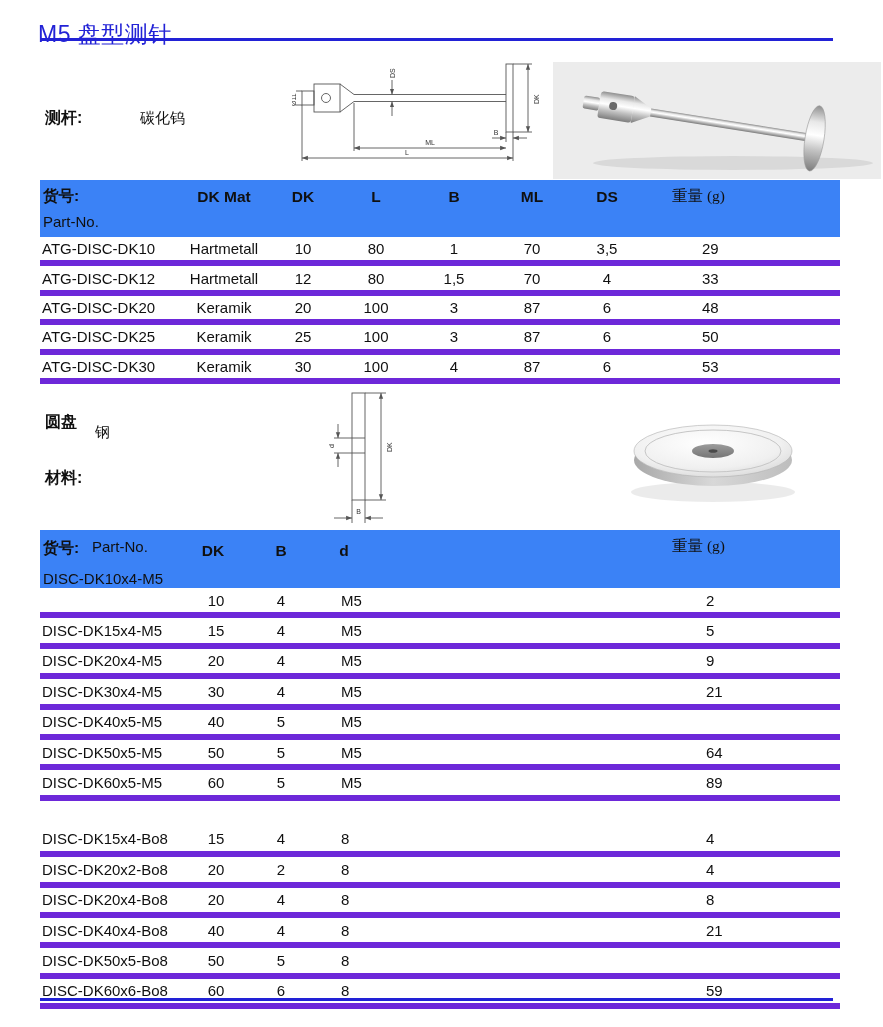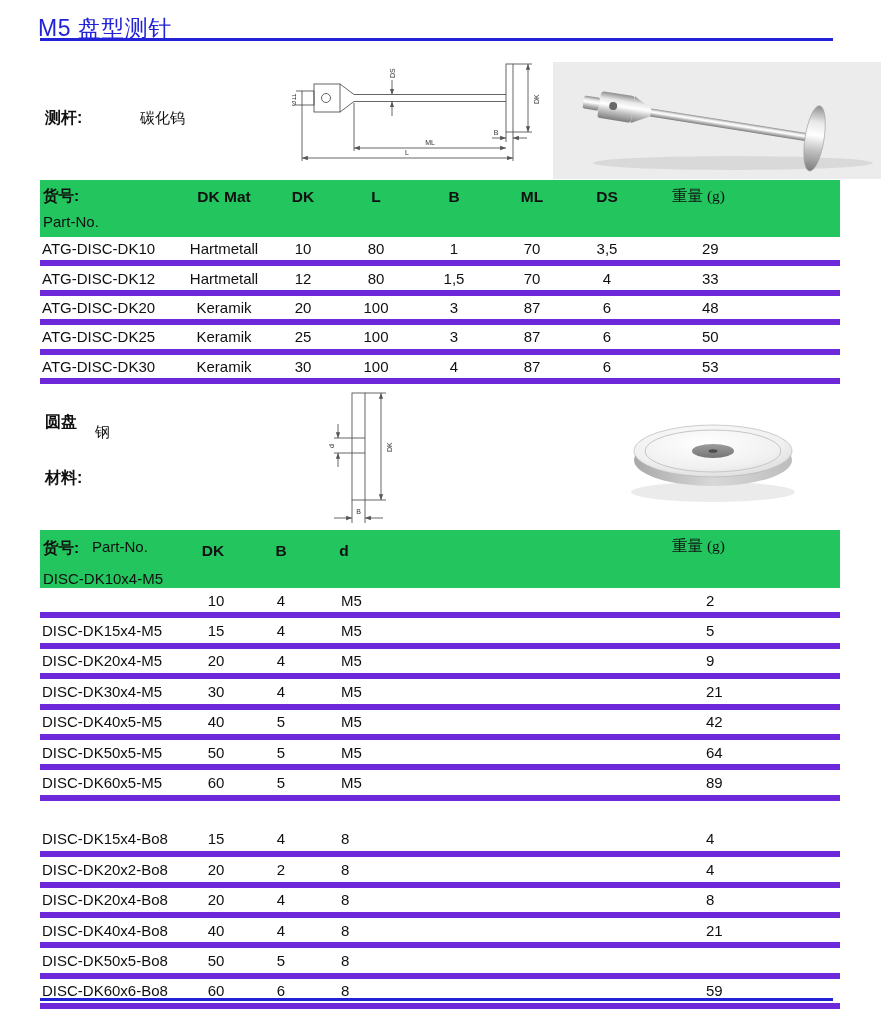--- a/index.html
+++ b/index.html
@@ -1,20 +1,20 @@
 <!DOCTYPE html>
 <html><head>
 <meta charset="utf-8">
 <style>
   html,body{margin:0;padding:0;background:#ffffff;}
   .page{position:relative;width:883px;height:1027px;background:#fff;overflow:hidden;
         font-family:"Liberation Sans",sans-serif;color:#101010;}
 
   
-  .title{position:absolute;left:38px;top:13px;margin:0;font-size:23px;font-weight:400;color:#2222d6;letter-spacing:.5px;}
+  .title{position:absolute;left:38px;top:19px;margin:0;font-size:23px;font-weight:400;color:#2222d6;letter-spacing:.5px;}
   .title-rule{position:absolute;left:40px;top:38px;width:793px;height:2.5px;background:#2222d6;}
 
   
   .lbl{position:absolute;font-size:16px;}
   .stylus-label{left:45px;top:108px;font-weight:bold;}
   .stylus-material{left:140px;top:109px;font-size:15px;}
   .disc-label1{left:45px;top:412px;font-weight:bold;}
   .disc-label2{left:45px;top:420px;font-weight:bold;margin-top:48px;}
   .disc-material{left:95px;top:423px;font-size:15px;}
 
@@ -23,21 +23,21 @@
   .drawing2{position:absolute;left:320px;top:383px;}
   .photo1{position:absolute;left:553px;top:62px;width:328px;height:117px;background:#ececec;}
   .photo2{position:absolute;left:608px;top:396px;width:215px;height:118px;}
   .tline{stroke:#555;stroke-width:0.9;fill:none;}
   .tlabel{font-size:7px;fill:#333;font-family:"Liberation Sans",sans-serif;}
 
   
   .table{position:absolute;left:40px;width:800px;font-size:15px;}
   .t1{top:180px;}
   .t2{top:530px;}
-  .thead{position:relative;background:#22c55e;}
+  .thead{position:relative;background:#3b82f6;}
   .t1 .thead{height:57px;}
   .t2 .thead{height:58px;}
   .hc{position:absolute;transform:translateX(-50%);font-weight:bold;font-size:15.5px;white-space:nowrap;}
   .h-part-cn{position:absolute;left:3px;top:6px;font-weight:bold;font-size:15.5px;}
   .h-part-en{position:absolute;left:3px;top:33px;font-size:15px;}
   .t2 .h-part-en{left:52px;top:8px;}
   .t2 .h-part-cn{top:8px;}
   .h-weight{position:absolute;left:632px;top:6px;font-family:"Liberation Serif",serif;font-size:15.5px;}
   .h-first-part{position:absolute;left:3px;bottom:1px;font-size:15px;}
 
@@ -313,21 +313,20 @@
           <span class="cell cc">4</span>
           <span class="cell cd">M5</span>
           <span class="cell cw">21</span>
         </div>
 
         <div class="trow">
           <span class="cell cl">DISC-DK40x5-M5</span>
           <span class="cell cc">40</span>
           <span class="cell cc">5</span>
           <span class="cell cd">M5</span>
-          <span class="cell cw">42</span>
         </div>
 
         <div class="trow">
           <span class="cell cl">DISC-DK50x5-M5</span>
           <span class="cell cc">50</span>
           <span class="cell cc">5</span>
           <span class="cell cd">M5</span>
           <span class="cell cw">64</span>
         </div>
 

